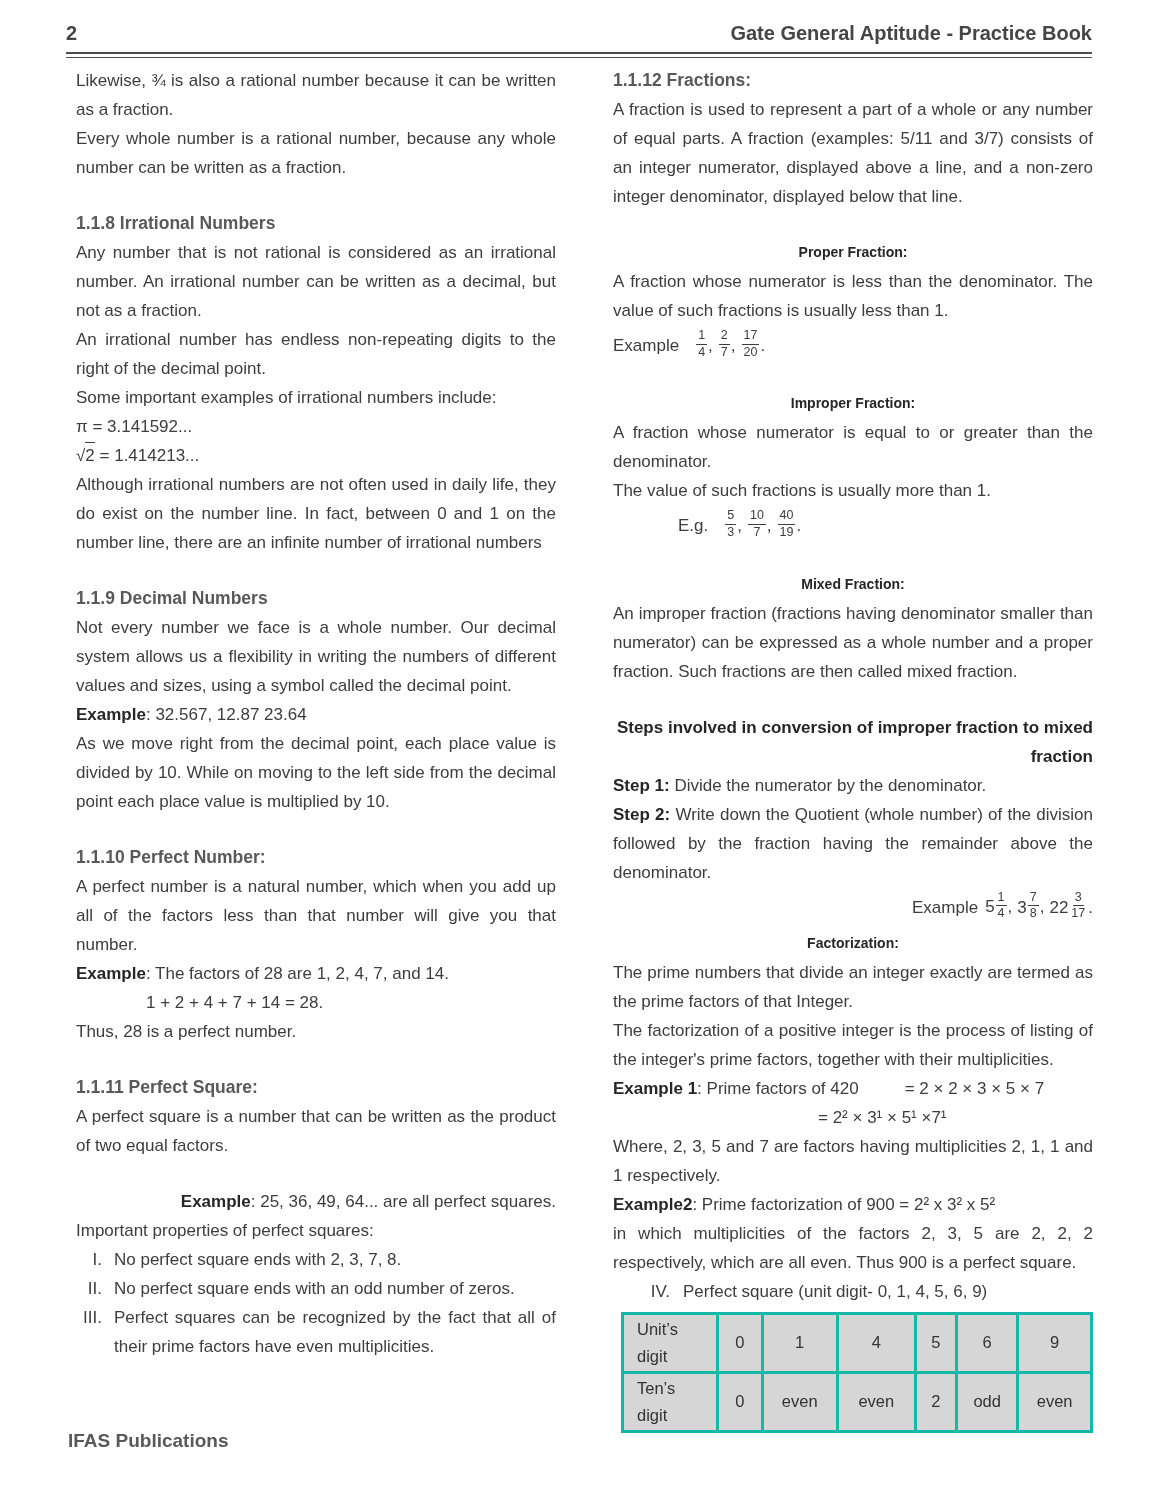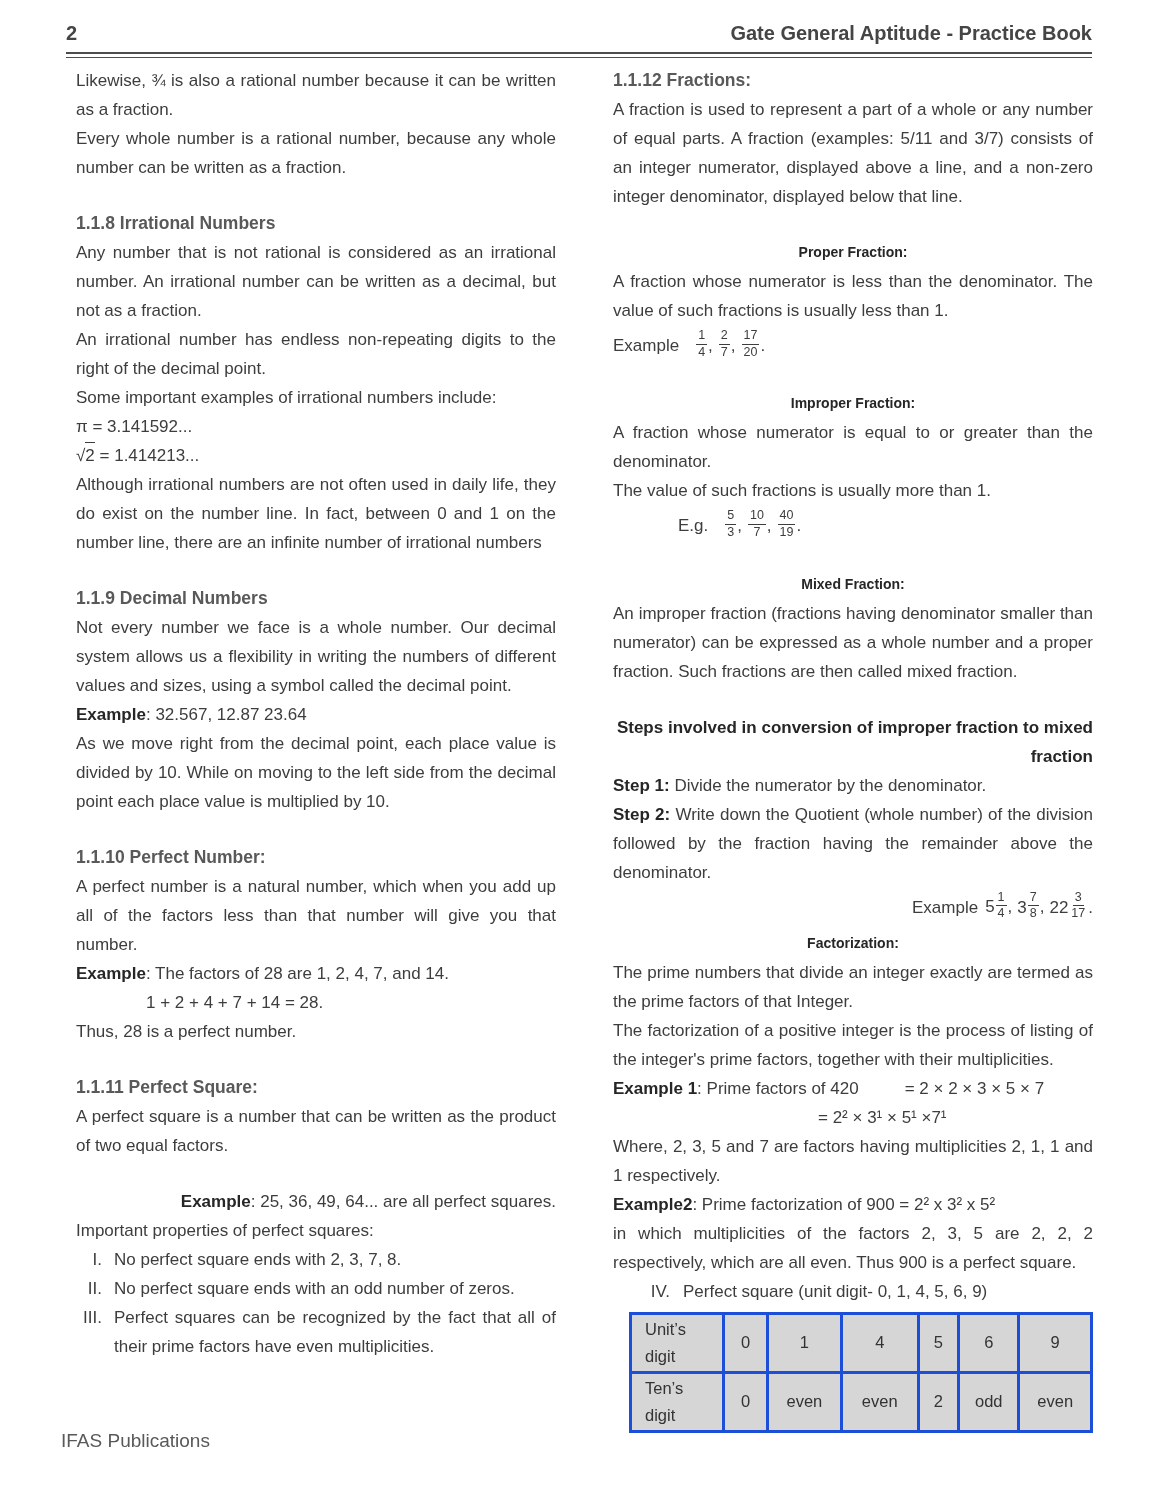--- a/index.html
+++ b/index.html
@@ -41,32 +41,32 @@
   .sq-bar{border-top:1.5px solid #3d3d3d;display:inline-block;line-height:25px;}
   
   .li{display:flex;text-align:justify;}
   .li .mk{flex:0 0 26px;text-align:right;padding-right:12px;}
   .li .tx{flex:1;}
   
   .iv-line{text-align:left;}
   .iv-mk{display:inline-block;width:44px;padding-left:13px;text-align:right;}
   .iv-tx{padding-left:13px;}
   
-  .psq-table{margin:6px 0 0 16px;border-collapse:separate;border-spacing:3px;
-       background:#1d4ed8;font-size:16.5px;color:#333333;}
+  .psq-table{margin:6px 0 0 8px;border-collapse:separate;border-spacing:3px;
+       background:#14b8a6;font-size:16.5px;color:#333333;}
   .psq-table td{background:#d6d6d6;padding:1px 8px;text-align:center;line-height:27px;}
   .psq-table td.lbl{text-align:left;padding-left:13px;width:112px;}
   .psq-table td.c1{width:47px;}
   .psq-table td.c2{width:84px;}
   .psq-table td.c3{width:90px;}
   .psq-table td.c4{width:40px;}
   .psq-table td.c5{width:62px;}
   .psq-table td.c6{width:80px;}
   
-  .ftr{position:absolute;left:61px;top:1430px;font-size:19px;font-weight:normal;color:#595959;}
+  .ftr{position:absolute;left:68px;top:1430px;font-size:19px;font-weight:bold;color:#595959;}
 </style>
 </head>
 <body>
 
 <div class="page">
 
   <div class="hdr">
     <span>2</span>
     <span>Gate General Aptitude - Practice Book</span>
   </div>

